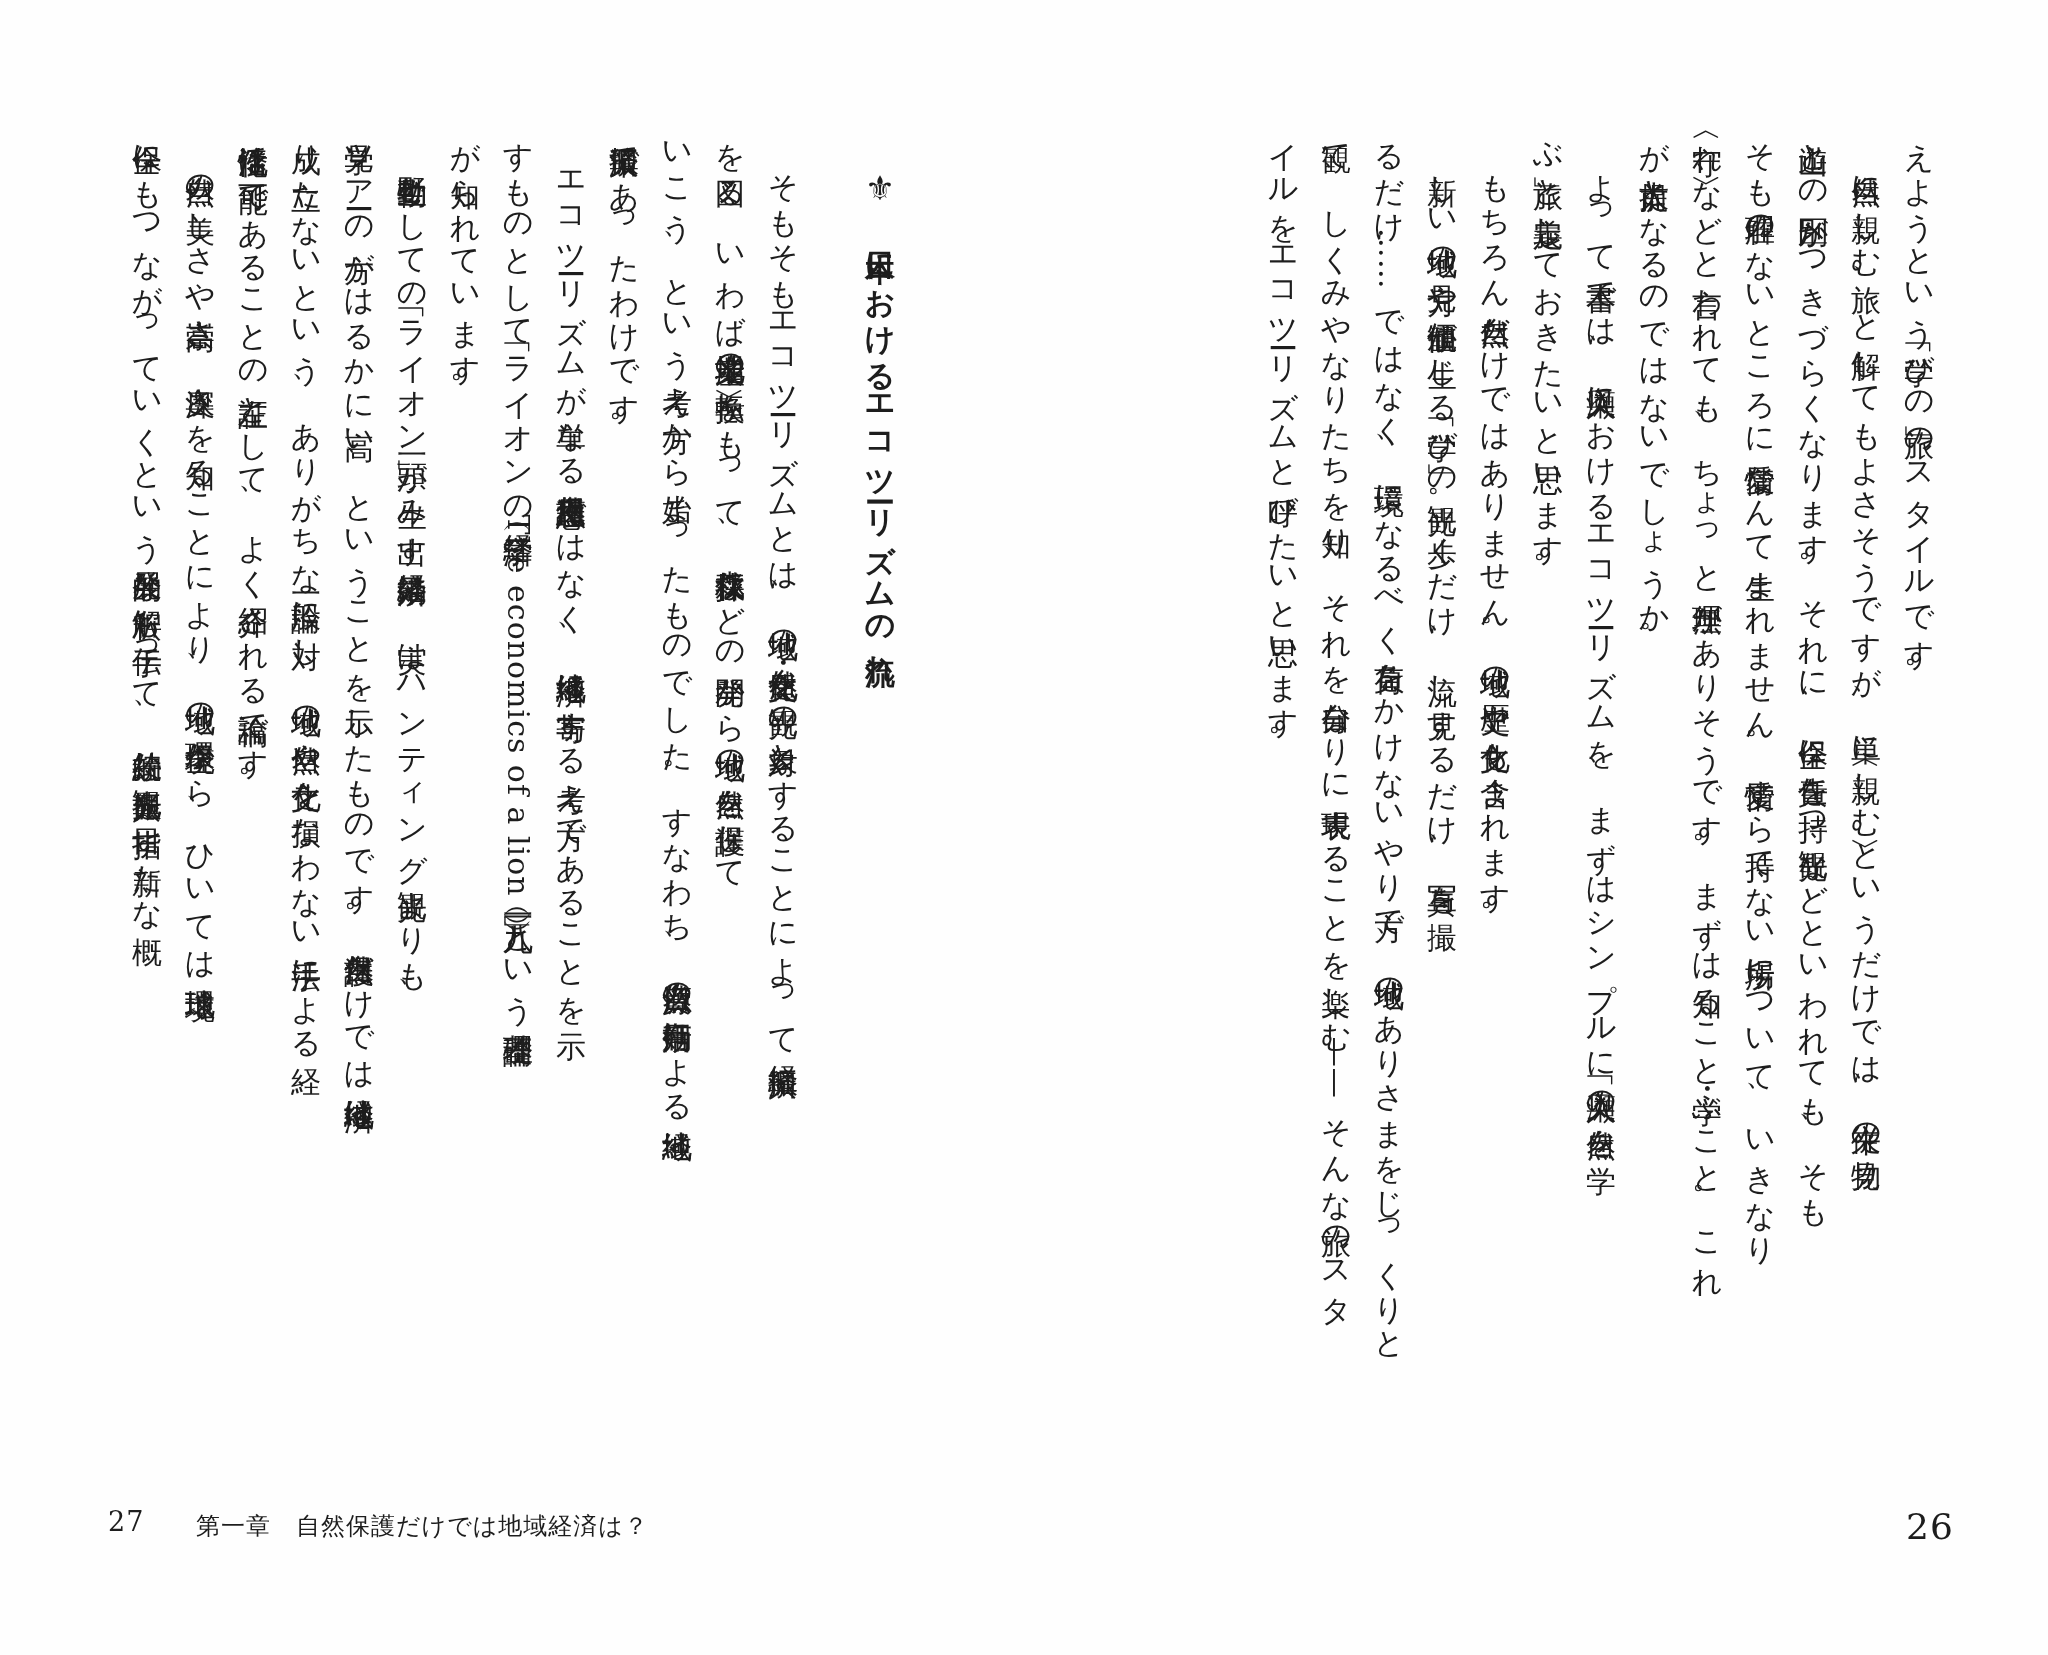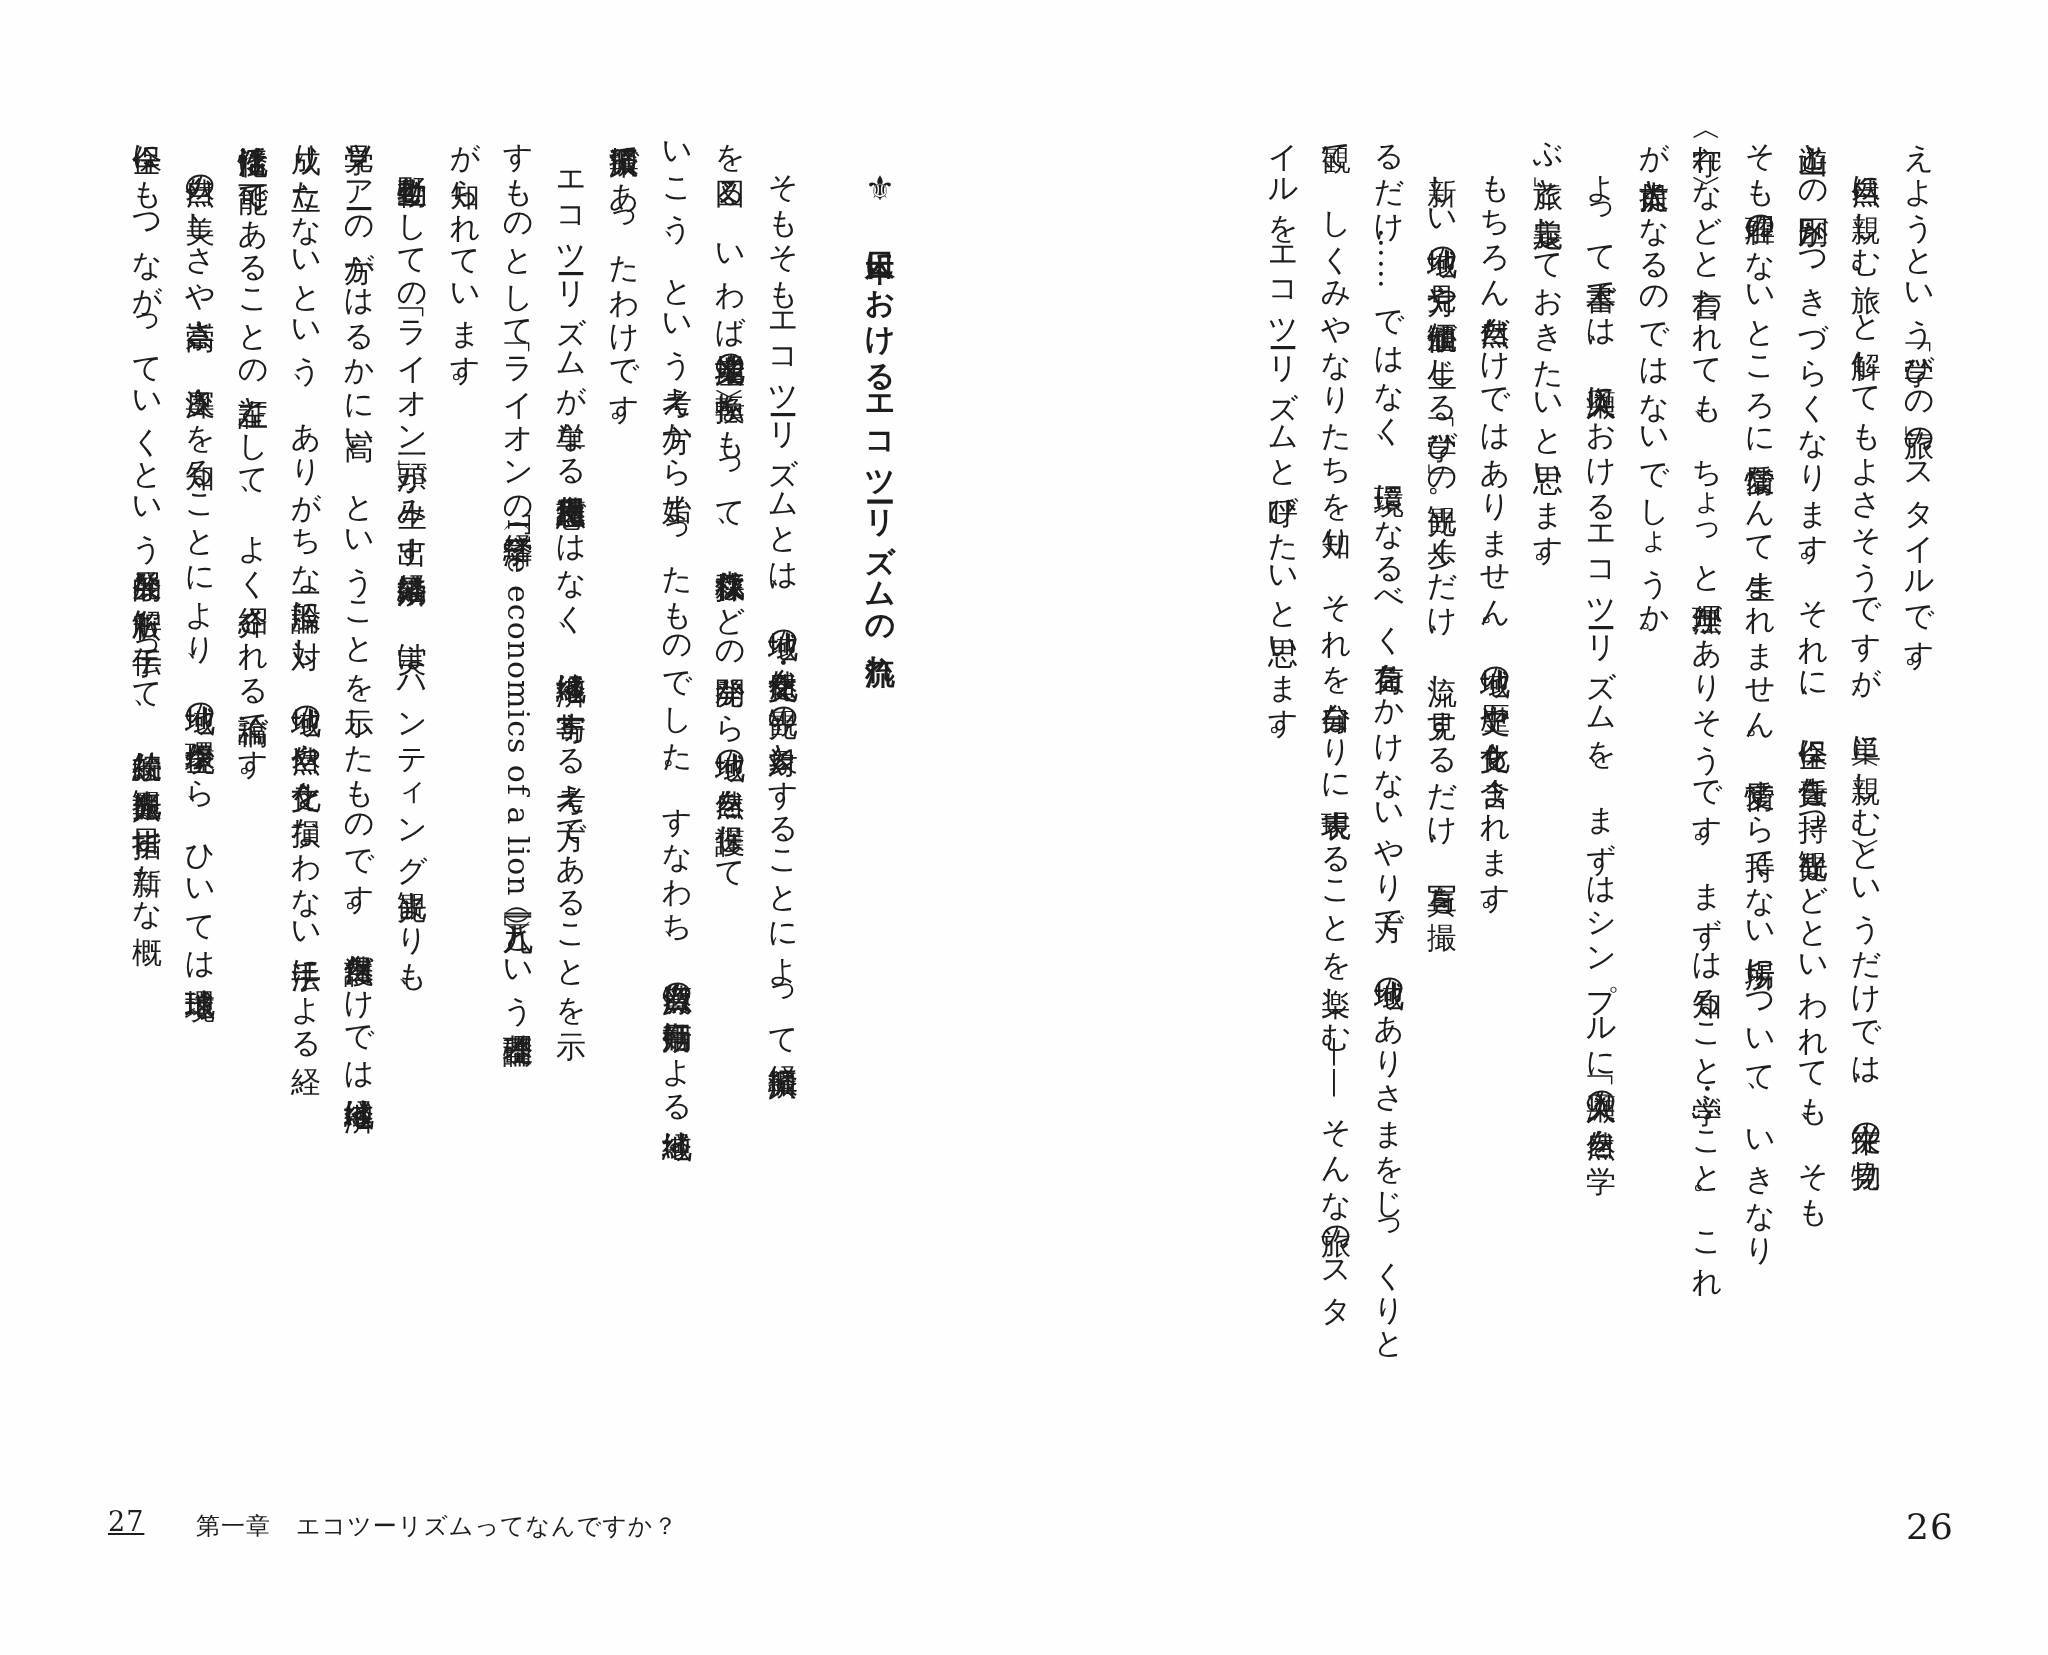--- a/index.html
+++ b/index.html
@@ -45,21 +45,21 @@
     margin-inline-end: 18px;
     font-weight: normal;
   }
 
   .hfoot {
     position: absolute;
     writing-mode: horizontal-tb;
     letter-spacing: 2px;
   }
   #footer-right-num { left: 1906px; top: 1506px; font-size: 36px; letter-spacing: 1px; }
-  #footer-left-num  { left: 108px;  top: 1506px; font-size: 27px; letter-spacing: 1px; text-decoration: underline; }
+  #footer-left-num  { left: 108px;  top: 1506px; font-size: 27px; letter-spacing: 1px; }
   #footer-left-chapter { left: 196px; top: 1510px; font-size: 24px; letter-spacing: 1px; }
 </style>
 </head>
 <body>
 
 <div class="page-spread">
 
   <section>
     <div id="right-body" class="vblock">
       <p>えようという「学びの旅」のスタイルです。</p>
@@ -96,16 +96,16 @@
       <p>が知られています。</p>
       <p>　野生動物としての「ライオン一頭」が生み出す経済効果は、実はハンティング観光よりも、</p>
       <p>見学ツアーの方がはるかに高い、ということを示したものです。自然保護だけでは地域経済は</p>
       <p>成り立たないという、ありがちな一般論に対し、地域の自然や文化を損なわない手法による経</p>
       <p>済活性化は可能であることの証左として、よく紹介される論稿です。</p>
       <p>　自然の美しさや崇高さ、奥深さを知ることにより、地域の環境保全から、ひいては地球環境</p>
       <p>保全にもつながっていくという発展的な解釈も手伝って、持続的な観光振興を目指す新たな概</p>
     </div>
 
     <div id="footer-left-num" class="hfoot">27</div>
-    <div id="footer-left-chapter" class="hfoot">第一章　エコツーリズムってなんですか？</div>
+    <div id="footer-left-chapter" class="hfoot">第一章　自然保護だけでは地域経済は？</div>
   </section>
 
 </div>
 
 </body></html>

